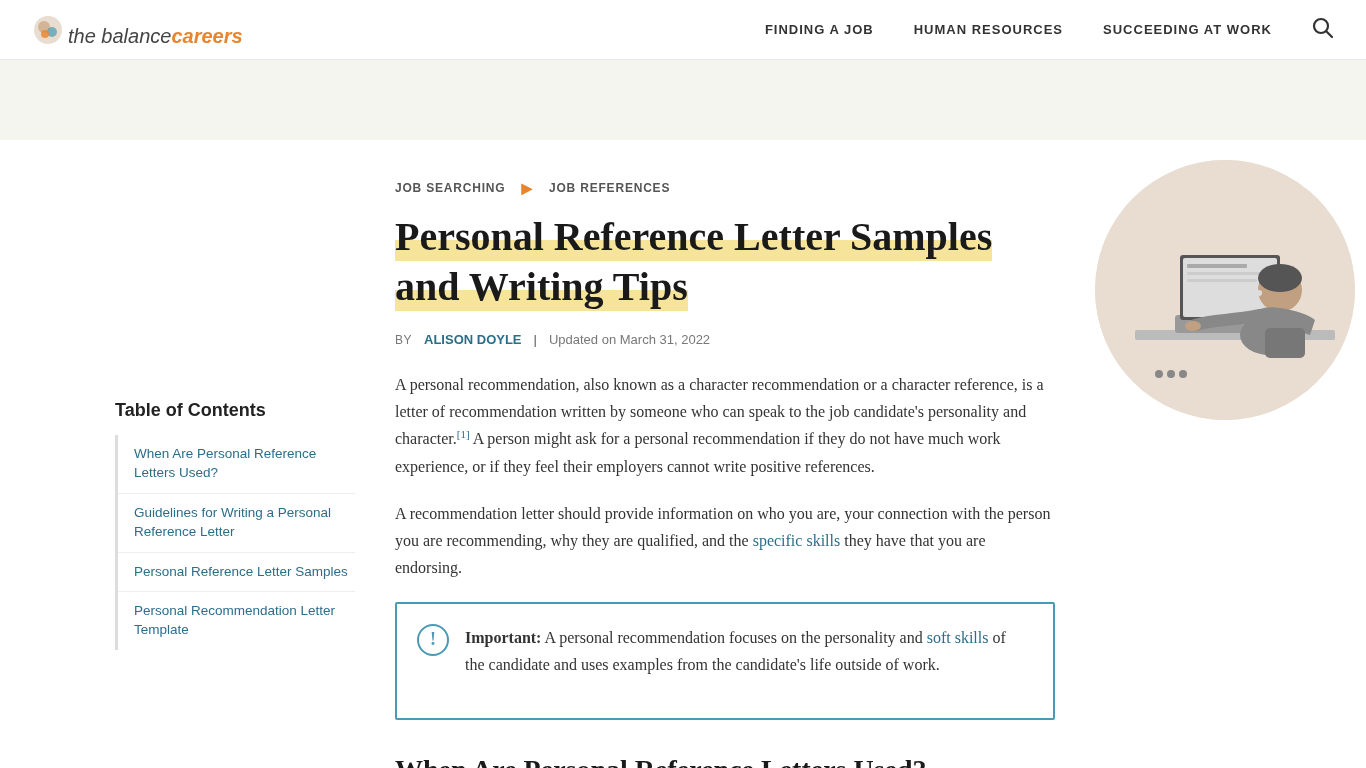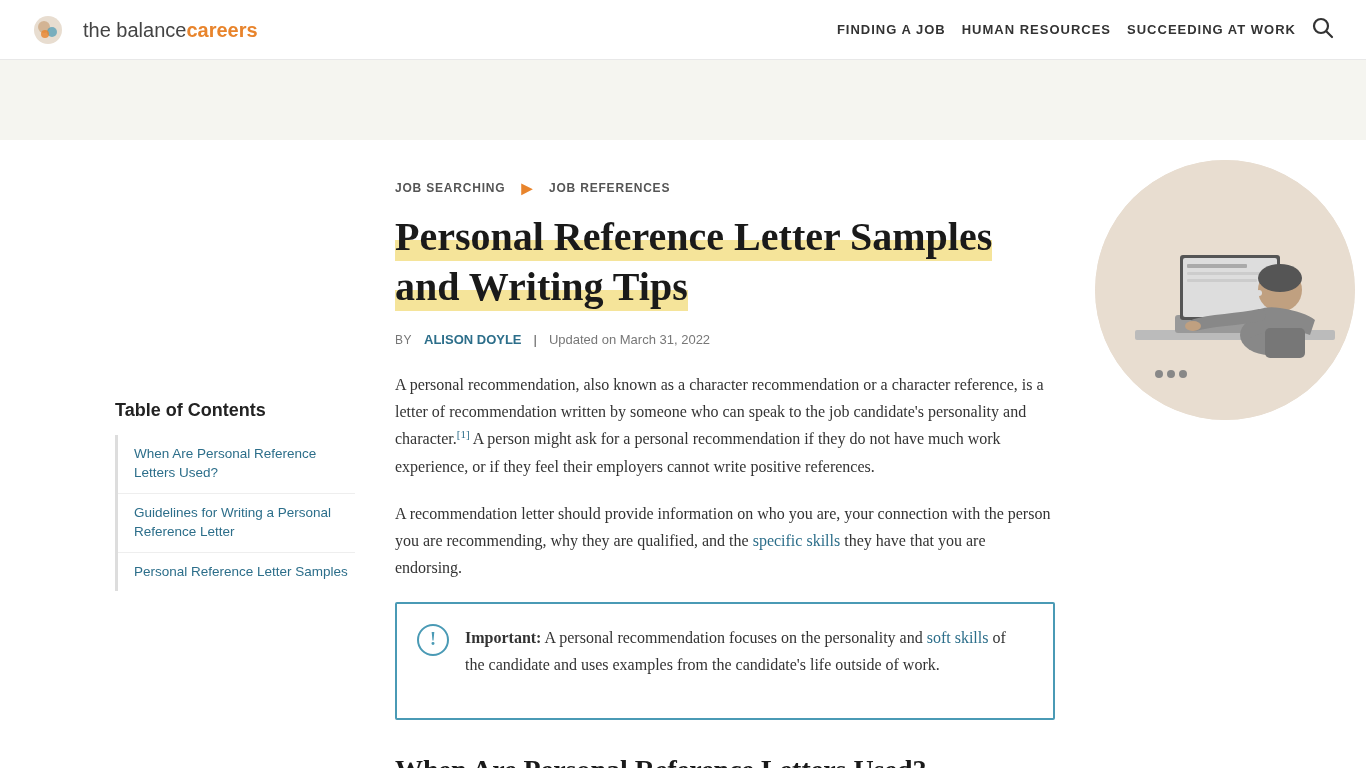--- a/index.html
+++ b/index.html
@@ -10,22 +10,23 @@
       display: flex;
       align-items: center;
       justify-content: space-between;
       padding: 12px 32px;
       border-bottom: 1px solid #e8e8e8;
       background: #fff;
       height: 60px;
     }
     .logo-area {
       display: flex;
-      align-items: center;
-      gap: 19px;
+      align-items: flex-end;
+      gap: 4px;
+      font-style: italic;
     }
     .logo-icon {
       width: 32px;
       height: 32px;
     }
     .logo-text {
       font-family: Arial, sans-serif;
       font-size: 20px;
       line-height: 1;
     }
@@ -33,21 +34,21 @@
       color: #444;
       font-weight: 400;
     }
     .logo-text .careers {
       color: #e8842c;
       font-weight: 700;
     }
     .nav-links {
       display: flex;
       align-items: center;
-      gap: 16px;
+      gap: 40px;
       font-family: Arial, sans-serif;
       font-size: 13px;
       font-weight: 700;
       letter-spacing: 1px;
       text-transform: uppercase;
       color: #333;
     }
     .nav-link {
       cursor: pointer;
       color: #333;
@@ -280,20 +281,23 @@
     <ul class="toc-list">
       <li class="toc-item">
         <a class="toc-link">When Are Personal Reference Letters Used?</a>
       </li>
       <li class="toc-item">
         <a class="toc-link">Guidelines for Writing a Personal Reference Letter</a>
       </li>
       <li class="toc-item">
         <a class="toc-link">Personal Reference Letter Samples</a>
       </li>
+      <li class="toc-item">
+        <a class="toc-link">Personal Recommendation Letter Template</a>
+      </li>
     </ul>
   </aside>
 
   <main class="content">
 
     <div class="hero-image-container">
       <div class="hero-image-circle">
 
         <svg width="260" height="260" viewBox="0 0 260 260" xmlns="http://www.w3.org/2000/svg">
 

